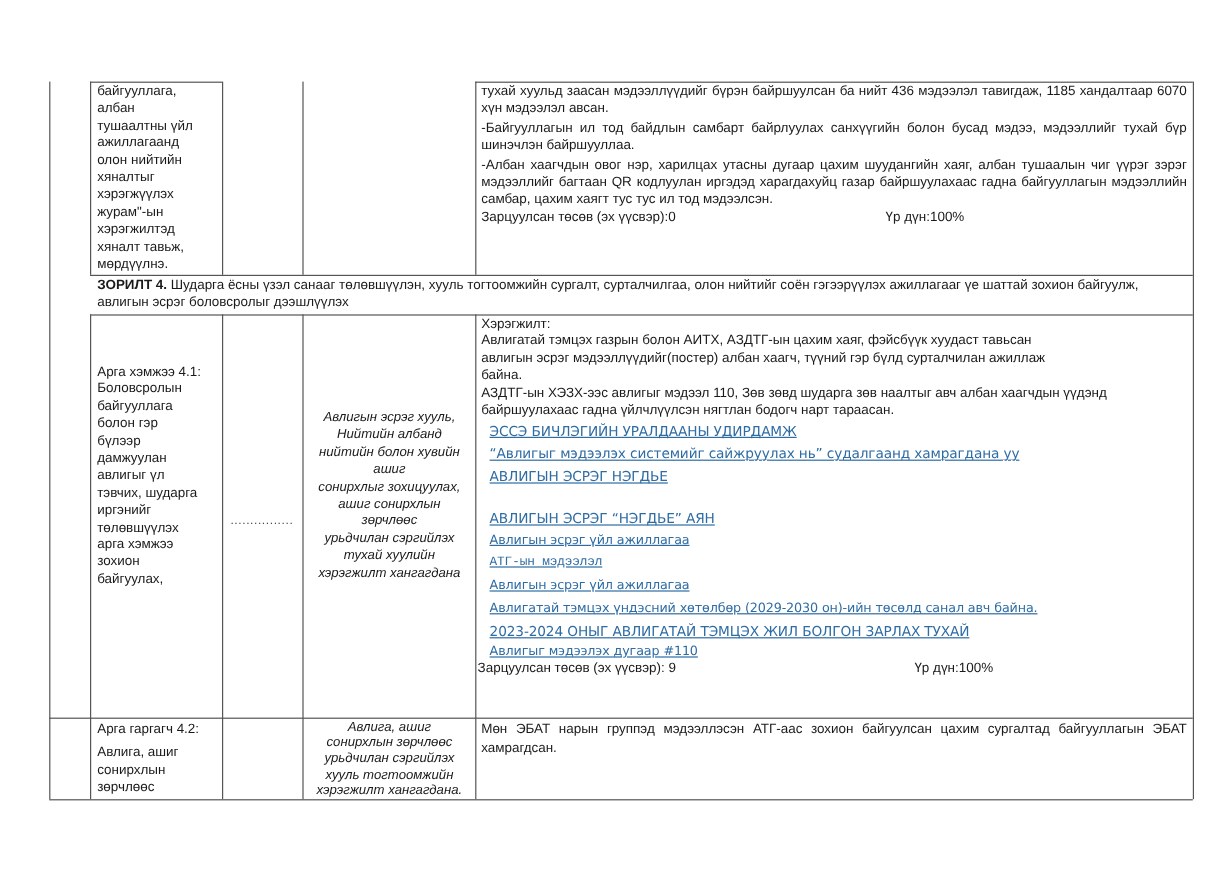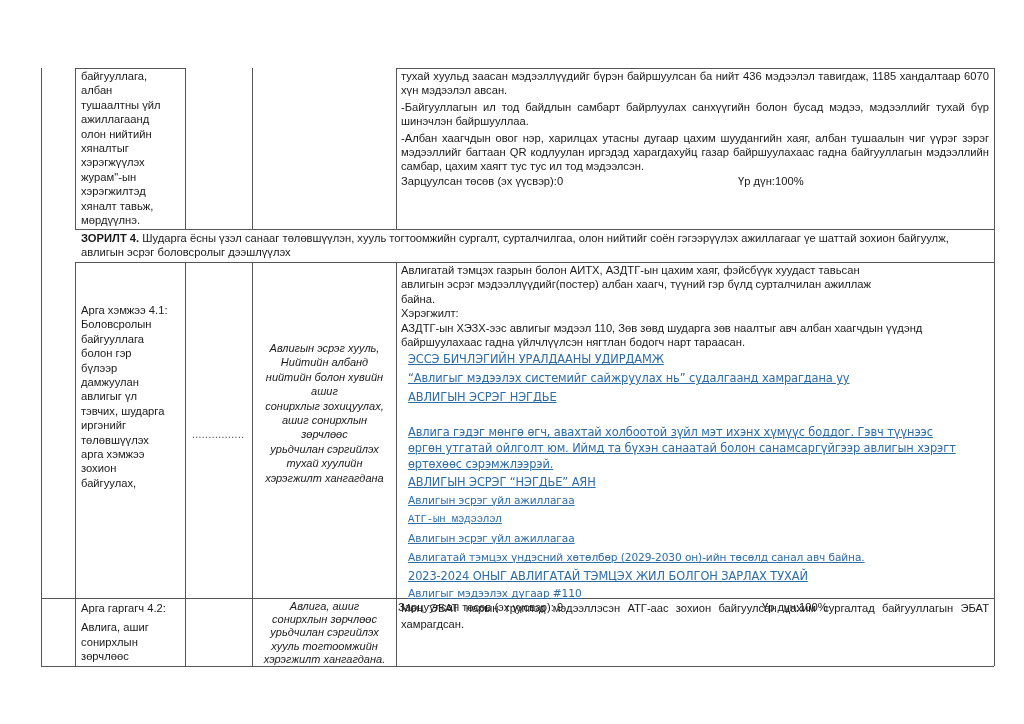--- a/index.html
+++ b/index.html
@@ -96,28 +96,27 @@
 нийтийн болон хувийн
 ашиг
 сонирхлыг зохицуулах,
 ашиг сонирхлын
 зөрчлөөс
 урьдчилан сэргийлэх
 тухай хуулийн
 хэрэгжилт хангагдана</div>
 
 <div class="cell" style="left:401px; top:263px; width:588px;">
+  <div>Хэрэгжилт:</div>
   <div style="padding-right:100px;">Авлигатай тэмцэх газрын болон АИТХ, АЗДТГ-ын цахим хаяг, фэйсбүүк хуудаст тавьсан авлигын эсрэг мэдээллүүдийг(постер) албан хаагч, түүний гэр бүлд сурталчилан ажиллаж байна.</div>
-  <div>Хэрэгжилт:</div>
   <div style="padding-right:60px;">АЗДТГ-ын ХЭЗХ-ээс авлигыг мэдээл 110, Зөв зөвд шударга зөв наалтыг авч албан хаагчдын үүдэнд байршуулахаас гадна үйлчлүүлсэн нягтлан бодогч нарт тараасан.</div>
   <div style="padding-left:7px; margin-top:2px;">
     <a class="link big" href="#" style="margin-bottom:3px;">ЭССЭ БИЧЛЭГИЙН УРАЛДААНЫ УДИРДАМЖ</a>
     <a class="link big" href="#" style="margin-bottom:3px;">“Авлигыг мэдээлэх системийг сайжруулах нь” судалгаанд хамрагдана уу</a>
     <a class="link big" href="#" style="margin-bottom:19px;">АВЛИГЫН ЭСРЭГ НЭГДЬЕ</a>
-    <a class="link big" href="#" style="margin-bottom:2px; padding-right:20px;">Авлига гэдэг мөнгө өгч, авахтай холбоотой зүйл мэт ихэнх хүмүүс боддог. Гэвч түүнээс өргөн утгатай ойлголт юм. Иймд та бүхэн санаатай болон санамсаргүйгээр авлигын хэрэгт өртөхөөс сэрэмжлээрэй.</a>
     <a class="link big" href="#" style="margin-bottom:3px;">АВЛИГЫН ЭСРЭГ “НЭГДЬЕ” АЯН</a>
     <a class="link" href="#" style="margin-bottom:5px;">Авлигын эсрэг үйл ажиллагаа</a>
     <a class="link" href="#" style="margin-bottom:5px;font-family:Liberation Mono, monospace;">АТГ-ын мэдээлэл</a>
     <a class="link" href="#" style="margin-bottom:5px;">Авлигын эсрэг үйл ажиллагаа</a>
     <a class="link" href="#" style="margin-bottom:4px;">Авлигатай тэмцэх үндэсний хөтөлбөр (2029-2030 он)-ийн төсөлд санал авч байна.</a>
     <a class="link big" href="#" style="margin-bottom:2px;">2023-2024 ОНЫГ АВЛИГАТАЙ ТЭМЦЭХ ЖИЛ БОЛГОН ЗАРЛАХ ТУХАЙ</a>
     <a class="link" href="#">Авлигыг мэдээлэх дугаар #110</a>
   </div>
   <div style="position:relative; height:14px;">
     <span style="position:absolute; left:-3px;">Зарцуулсан төсөв (эх үүсвэр): 9</span>

